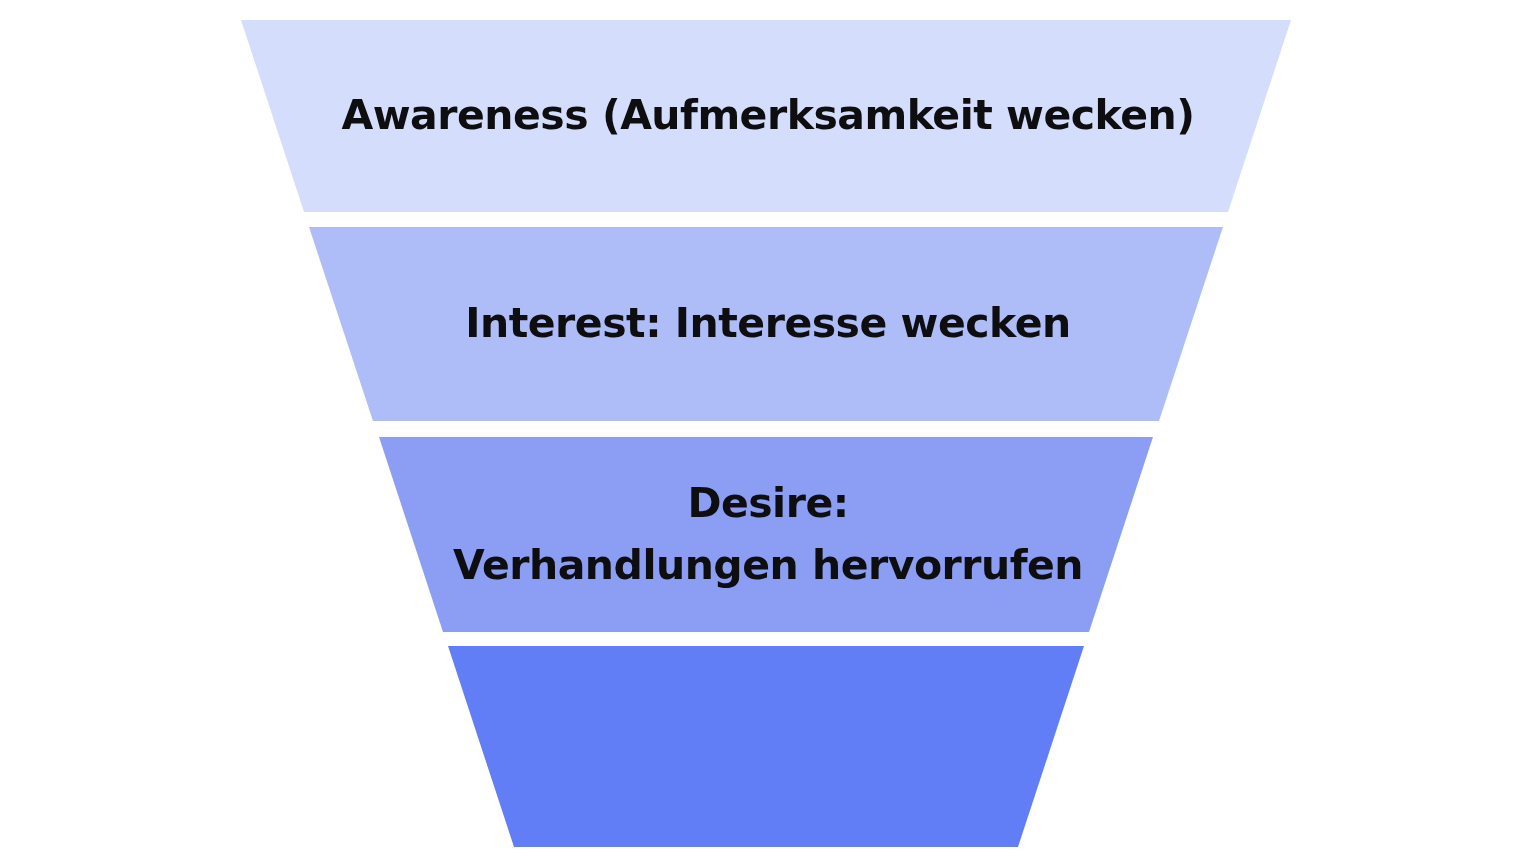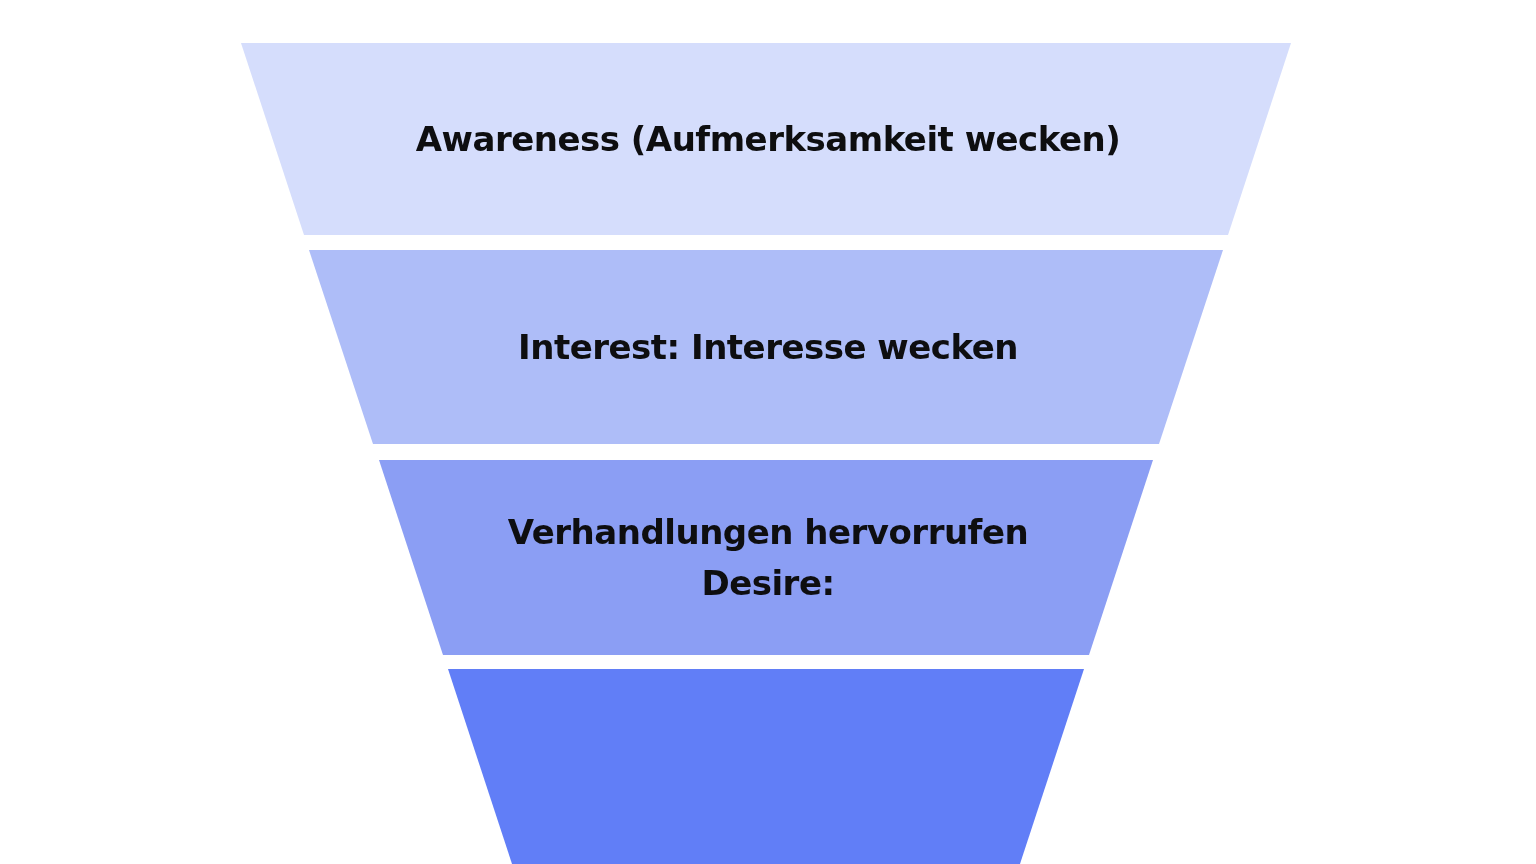--- a/index.html
+++ b/index.html
@@ -17,25 +17,24 @@
   .stage {
     position: absolute;
     left: 0;
     width: 1536px;
     display: flex;
     flex-direction: column;
     align-items: center;
     justify-content: center;
     text-align: center;
     font-weight: 700;
-    font-size: 34px;
+    font-size: 41px;
     line-height: 1.5;
     letter-spacing: -0.5px;
     color: #0e0e10;
-    margin-top: 23px;
   }
   .stage .line {
     white-space: nowrap;
   }
   
   .stage-1 {
     top: 20px;
     height: 192px;
     clip-path: polygon(241px 0%, 1291px 0%, 1228px 100%, 304px 100%);
   }
@@ -62,20 +61,20 @@
 
   <div class="stage stage-1" style="background-color: rgb(213, 221, 252);">
     <div class="line">Awareness (Aufmerksamkeit wecken)</div>
   </div>
 
   <div class="stage stage-2" style="background-color: rgb(174, 189, 248);">
     <div class="line">Interest: Interesse wecken</div>
   </div>
 
   <div class="stage stage-3" style="background-color: rgb(139, 158, 244);">
+    <div class="line">Desire:</div>
     <div class="line">Verhandlungen hervorrufen</div>
-    <div class="line">Desire:</div>
   </div>
 
   <div class="stage stage-4" style="background-color: rgb(97, 126, 247);">
   </div>
 
 </div>
 
 </body></html>

